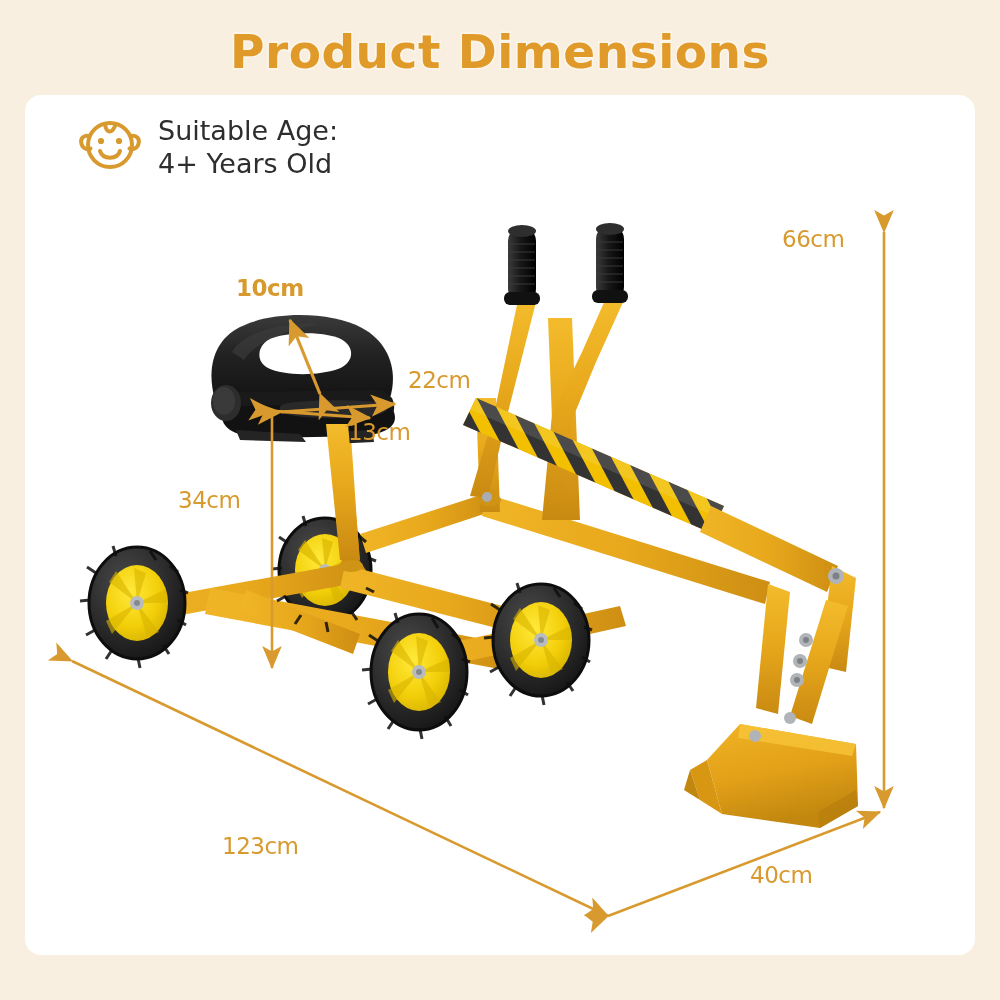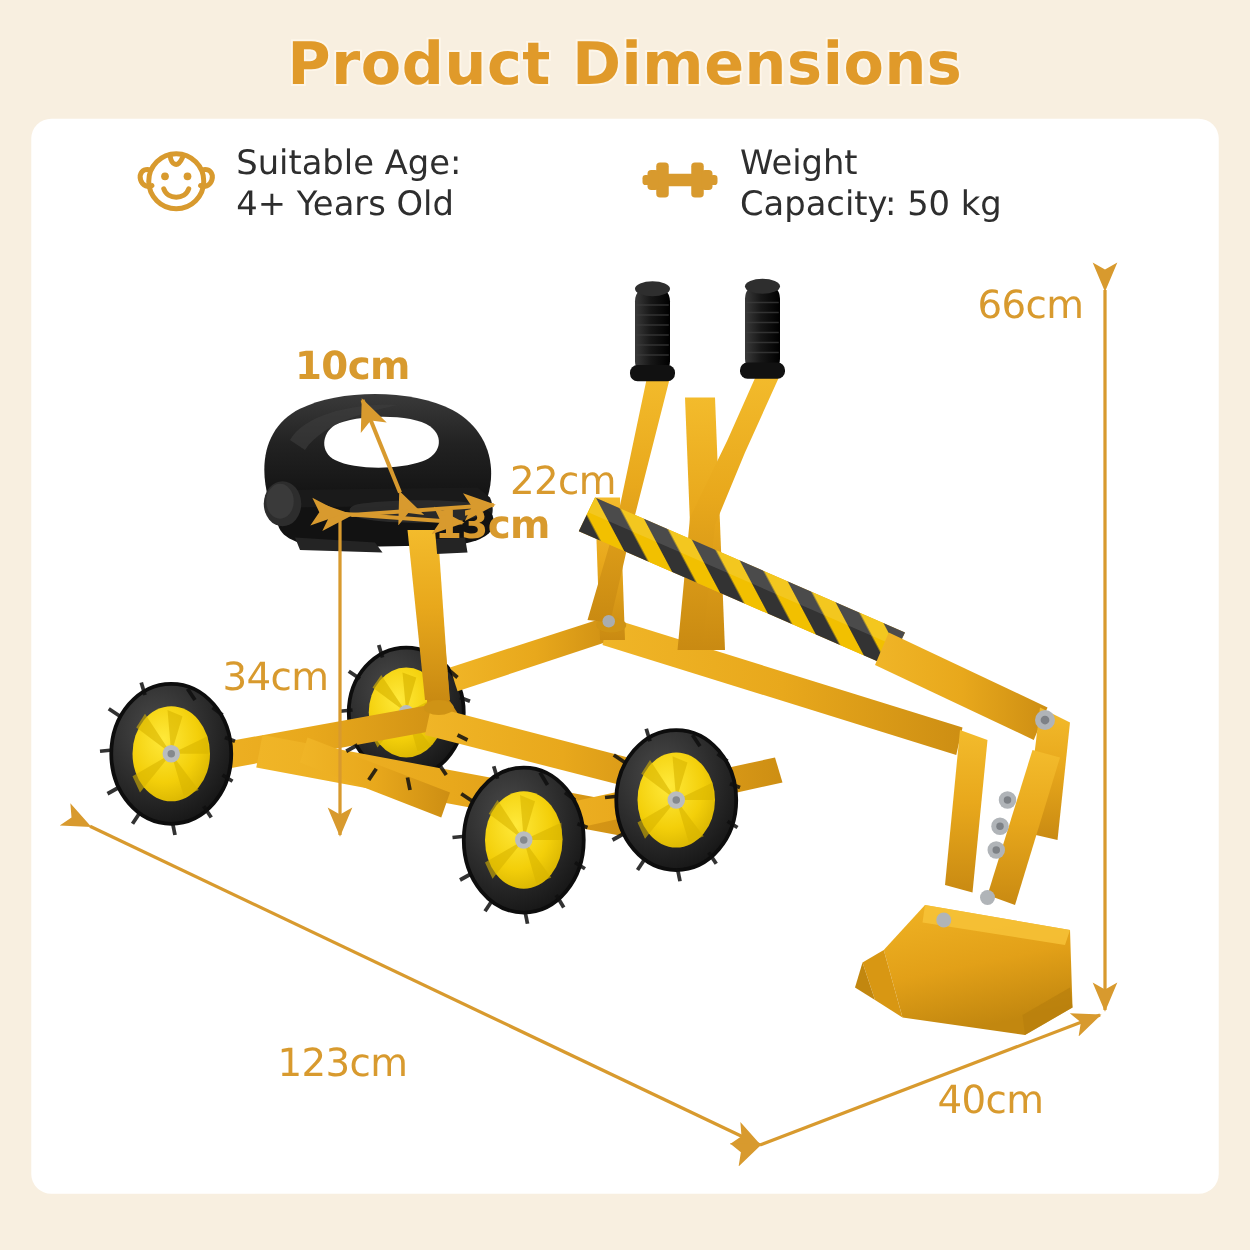--- a/index.html
+++ b/index.html
@@ -43,49 +43,49 @@
     paint-order: stroke fill;
     font-family: "DejaVu Sans", sans-serif;
   }
   
   .feature {
     position: absolute;
     display: flex;
     align-items: flex-start;
     gap: 16px;
   }
-  .feature.age  { left: 109px;  top: 112px; }
+  .feature.age  { left: 78px;  top: 112px; }
   .feature.wgt  { left: 512px; top: 112px; }
   .feature-icon {
     flex: 0 0 auto;
     width: 64px;
     height: 64px;
     display: block;
   }
   .feature-text {
     font-size: 27px;
     line-height: 33px;
     color: #2e2e2e;
     font-family: "DejaVu Sans", sans-serif;
     white-space: nowrap;
     padding-top: 2px;
   }
   
   .dim {
     position: absolute;
     color: #d89a2e;
-    font-size: 31px;
+    font-size: 23px;
     font-family: "DejaVu Sans", sans-serif;
     white-space: nowrap;
     letter-spacing: -0.5px;
   }
   .dim.d10  { left: 236px; top: 275px; font-weight: bold; }
   .dim.d22  { left: 408px; top: 367px; }
-  .dim.d13  { left: 348px; top: 402px; font-weight: bold; }
-  .dim.d34  { left: 178px; top: 524px; }
+  .dim.d13  { left: 348px; top: 419px; }
+  .dim.d34  { left: 178px; top: 487px; }
   .dim.d66  { left: 782px; top: 226px; }
   .dim.d123 { left: 222px; top: 833px; }
   .dim.d40  { left: 750px; top: 862px; }
 
   .svg-layer {
     position: absolute;
     left: 0;
     top: 0;
     width: 1000px;
     height: 1000px;
@@ -119,37 +119,20 @@
       </g>
       <circle cx="23" cy="29" r="3.1" fill="#d89a2e"></circle>
       <circle cx="41" cy="29" r="3.1" fill="#d89a2e"></circle>
     </svg>
     <div class="feature-text">
       <div>Suitable Age:</div>
       <div>4+ Years Old</div>
     </div>
   </div>
 
-  <div class="feature wgt">
-    <svg class="feature-icon" viewBox="0 0 64 64">
-      <g fill="#d89a2e">
-        <rect x="22" y="27" width="20" height="10" rx="1"></rect>
-        <rect x="13" y="18" width="10" height="28" rx="3"></rect>
-        <rect x="41" y="18" width="10" height="28" rx="3"></rect>
-        <rect x="6" y="24" width="9" height="16" rx="3"></rect>
-        <rect x="49" y="24" width="9" height="16" rx="3"></rect>
-        <rect x="2" y="28" width="6" height="8" rx="2.5"></rect>
-        <rect x="56" y="28" width="6" height="8" rx="2.5"></rect>
-      </g>
-    </svg>
-    <div class="feature-text">
-      <div>Weight</div>
-      <div>Capacity: 50 kg</div>
-    </div>
-  </div>
 
   <svg class="product-layer" viewBox="0 0 1000 1000">
     <defs>
       <linearGradient id="gYellow" x1="0" y1="0" x2="0" y2="1">
         <stop offset="0" stop-color="#f3bb2c"></stop>
         <stop offset="0.45" stop-color="#e8a81c"></stop>
         <stop offset="1" stop-color="#c98a12"></stop>
       </linearGradient>
       <linearGradient id="gYellowH" x1="0" y1="0" x2="1" y2="0">
         <stop offset="0" stop-color="#f0b527"></stop>

